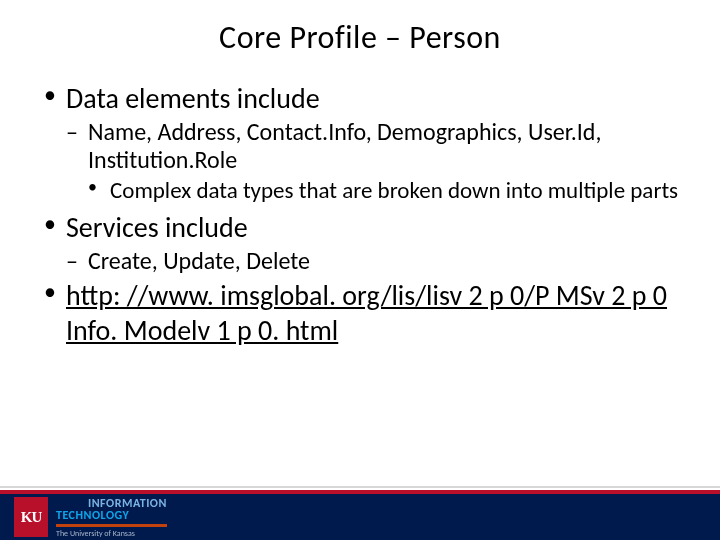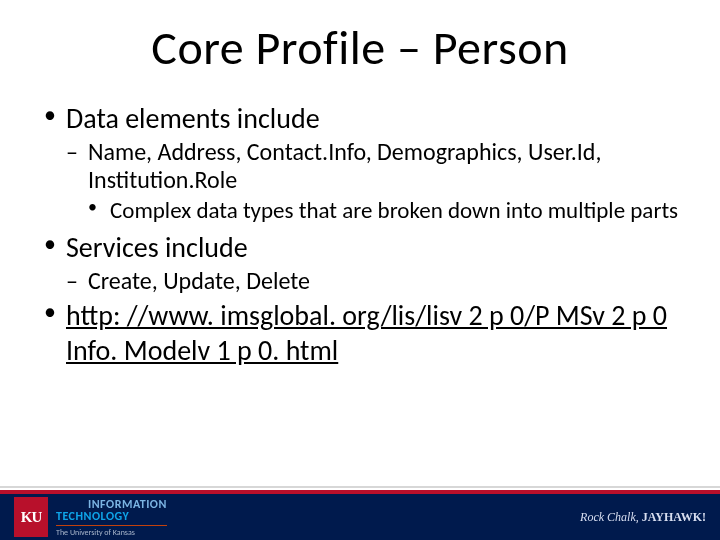--- a/index.html
+++ b/index.html
@@ -1,39 +1,39 @@
 <!DOCTYPE html>
 <html><head>
 <meta charset="utf-8">
 <style>
   * { margin: 0; padding: 0; box-sizing: border-box; }
   html, body { width: 720px; height: 540px; font-family: Calibri, "Segoe UI", Arial, sans-serif; background: #fff; color: #000; }
   .slide { width: 720px; height: 540px; position: relative; display: flex; flex-direction: column; }
-  .title { font-size: 48px; font-weight: 400; text-align: center; margin-top: 18px; margin-bottom: 24px; letter-spacing: 0.5px; }
+  .title { font-size: 32px; font-weight: 400; text-align: center; margin-top: 18px; margin-bottom: 24px; letter-spacing: 0.5px; }
   .content { flex: 1; padding: 0 10px 0 44px; }
   ul { list-style: none; }
   .lvl1 { font-size: 28px; margin-top: 0; }
   .lvl1 > li { position: relative; padding-left: 22px; margin-bottom: 4px; }
   .lvl1 > li::before { content: "•"; position: absolute; left: 0; top: 0; font-size: 24px; line-height: 1.2; }
   .lvl2 { font-size: 24px; margin-top: 2px; }
   .lvl2 > li { position: relative; padding-left: 22px; margin-bottom: 4px; line-height: 1.15; }
   .lvl2 > li::before { content: "–"; position: absolute; left: 0; top: 0; }
   .lvl3 { font-size: 23px; margin-top: 4px; }
   .lvl3 > li { position: relative; padding-left: 22px; margin-bottom: 6px; line-height: 1.15; }
   .lvl3 > li::before { content: "•"; position: absolute; left: 0; top: 0; font-size: 18px; }
   .linkish { text-decoration: underline; }
   .footer { position: absolute; bottom: 0; left: 0; right: 0; height: 54px; }
   .footer .stripe { height: 8px; background: linear-gradient(to bottom, #d7d7d7 0 2px, #fff 2px 4px, #b8102b 4px 8px); }
   .footer .bar { height: 46px; background: #001a4d; display: flex; align-items: center; justify-content: space-between; padding: 0 14px; color: #fff; }
   .ku { display: flex; align-items: center; gap: 8px; }
   .ku-logo { width: 34px; height: 40px; background: #b8102b; display: flex; align-items: center; justify-content: center; font-weight: 700; font-size: 15px; font-family: Georgia, serif; letter-spacing: -1px; }
   .ku-text { display: flex; flex-direction: column; line-height: 1; }
   .ku-text .t1 { color: #7bb4e3; font-size: 12px; font-weight: 700; letter-spacing: 0.5px; padding-left: 32px; }
   .ku-text .t2 { color: #0ea5e9; font-size: 12px; font-weight: 700; letter-spacing: 0.5px; }
-  .ku-text .t3 { color: #a9b7cc; font-size: 8px; margin-top: 3px; border-top: 1px solid #c2410c; padding-top: 2px; }
+  .ku-text .t3 { color: #a9b7cc; font-size: 8px; margin-top: 3px; border-top: 3px solid #c2410c; padding-top: 2px; }
   .tagline { font-style: italic; font-family: Georgia, serif; font-size: 12px; color: #d7def0; }
   .tagline .jh { font-weight: 700; font-style: normal; }
 </style>
 </head>
 <body>
 
 <div class="slide">
   <h1 class="title">Core Profile – Person</h1>
 
   <div class="content">
@@ -69,18 +69,15 @@
     <div class="stripe"></div>
     <div class="bar">
       <div class="ku">
         <div class="ku-logo">KU</div>
         <div class="ku-text">
           <span class="t1">INFORMATION</span>
           <span class="t2">TECHNOLOGY</span>
           <span class="t3">The University of Kansas</span>
         </div>
       </div>
-      <div class="tagline">
-        <span>Rock Chalk, </span><span class="jh">JAYHAWK!</span>
-      </div>
     </div>
   </div>
 </div>
 
 </body></html>

